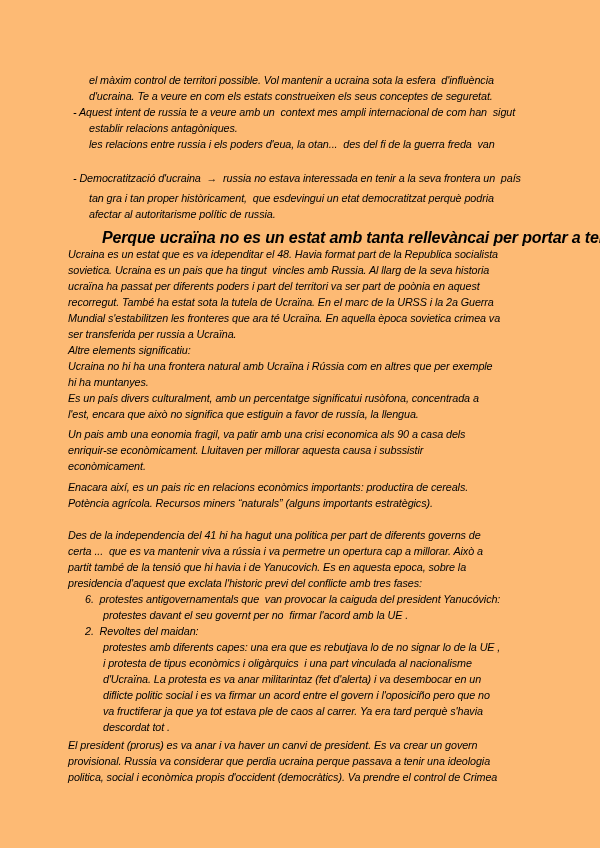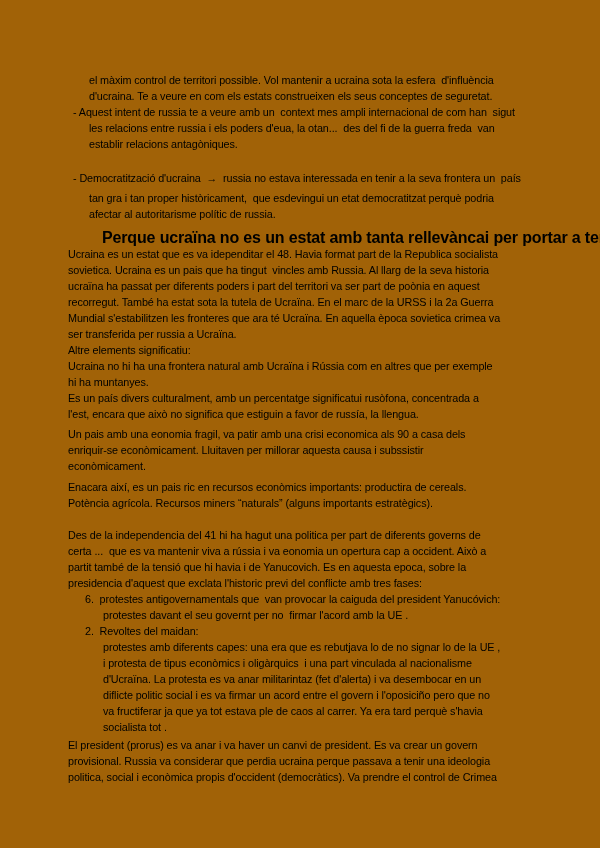--- a/index.html
+++ b/index.html
@@ -44,29 +44,29 @@
   [data-name="dash-item-democratitzacio-cont"] { margin-top: 4px; }
   [data-name="section-heading-invasio"]        { margin-top: 8px; }
   [data-name="spacer-1"] { height: 4px; }
   [data-name="spacer-2"] { height: 5px; }
   [data-name="spacer-3"] { height: 16px; }
   [data-name="spacer-4"] { height: 2px; }
 </style>
 </head>
 <body>
 
-<div class="page" data-name="document-page" style="background: #a16207; color: rgb(0, 0, 0);">
+<div class="page" data-name="document-page" style="background: #fdba74; color: rgb(0, 0, 0); font-style: italic;">
     <div data-name="bullet-continuation-esfera-influencia" class="block">
       <div class="line i-cont" data-name="text-line">el màxim control de territori possible. Vol mantenir a ucraina sota la esfera  d'influència</div>
       <div class="line i-cont" data-name="text-line">d'ucraina. Te a veure en com els estats construeixen els seus conceptes de seguretat.</div>
     </div>
     <div data-name="dash-item-context-internacional" class="block">
       <div class="line i-dash" data-name="text-line">- Aquest intent de russia te a veure amb un  context mes ampli internacional de com han  sigut</div>
+      <div class="line i-cont" data-name="text-line">establir relacions antagòniques.</div>
       <div class="line i-cont" data-name="text-line">les relacions entre russia i els poders d'eua, la otan...  des del fi de la guerra freda  van</div>
-      <div class="line i-cont" data-name="text-line">establir relacions antagòniques.</div>
     </div>
     <div data-name="dash-item-democratitzacio" class="block">
       <div class="line i-dash" data-name="text-line">- Democratització d'ucraina  →  russia no estava interessada en tenir a la seva frontera un  país</div>
     </div>
     <div data-name="dash-item-democratitzacio-cont" class="block">
       <div class="line i-cont" data-name="text-line">tan gra i tan proper històricament,  que esdevingui un etat democratitzat perquè podria</div>
       <div class="line i-cont" data-name="text-line">afectar al autoritarisme polític de russia.</div>
     </div>
     <div data-name="section-heading-invasio" class="block heading">
       <div class="line i-body" data-name="heading-line">Perque ucraïna no es un estat amb tanta rellevàncai per portar a terme una invasió ?</div>
@@ -85,42 +85,42 @@
       <div class="line i-body" data-name="text-line">l'est, encara que això no significa que estiguin a favor de russía, la llengua.</div>
     </div>
     <div data-name="spacer-1" class="spacer"></div>
     <div data-name="para-economia-fragil" class="block">
       <div class="line i-body" data-name="text-line">Un pais amb una eonomia fragil, va patir amb una crisi economica als 90 a casa dels</div>
       <div class="line i-body" data-name="text-line">enriquir-se econòmicament. Lluitaven per millorar aquesta causa i subssistir</div>
       <div class="line i-body" data-name="text-line">econòmicament.</div>
     </div>
     <div data-name="spacer-2" class="spacer"></div>
     <div data-name="para-recursos" class="block">
-      <div class="line i-body" data-name="text-line">Enacara així, es un pais ric en recursos econòmics importants: productira de cereals.</div>
+      <div class="line i-body" data-name="text-line">Enacara així, es un pais ric en relacions econòmics importants: productira de cereals.</div>
       <div class="line i-body" data-name="text-line">Potència agrícola. Recursos miners “naturals” (alguns importants estratègics).</div>
     </div>
     <div data-name="spacer-3" class="spacer"></div>
     <div data-name="para-independencia-politica" class="block">
       <div class="line i-body" data-name="text-line">Des de la independencia del 41 hi ha hagut una politica per part de diferents governs de</div>
-      <div class="line i-body" data-name="text-line">certa ...  que es va mantenir viva a rússia i va eonomia un opertura cap a occident. Això a</div>
+      <div class="line i-body" data-name="text-line">certa ...  que es va mantenir viva a rússia i va permetre un opertura cap a millorar. Això a</div>
       <div class="line i-body" data-name="text-line">partit també de la tensió que hi havia i de Yanucovich. Es en aquesta epoca, sobre la</div>
       <div class="line i-body" data-name="text-line">presidencia d'aquest que exclata l'historic previ del conflicte amb tres fases:</div>
     </div>
     <div data-name="numbered-item-1-protestes" class="block">
       <div class="line i-num" data-name="text-line">6.  protestes antigovernamentals que  van provocar la caiguda del president Yanucóvich:</div>
       <div class="line i-numcont" data-name="text-line">protestes davant el seu governt per no  firmar l'acord amb la UE .</div>
     </div>
     <div data-name="numbered-item-2-revoltes-maidan" class="block">
       <div class="line i-num" data-name="text-line">2.  Revoltes del maidan:</div>
       <div class="line i-numcont" data-name="text-line">protestes amb diferents capes: una era que es rebutjava lo de no signar lo de la UE ,</div>
       <div class="line i-numcont" data-name="text-line">i protesta de tipus econòmics i oligàrquics  i una part vinculada al nacionalisme</div>
       <div class="line i-numcont" data-name="text-line">d'Ucraïna. La protesta es va anar militarintaz (fet d'alerta) i va desembocar en un</div>
       <div class="line i-numcont" data-name="text-line">diflicte politic social i es va firmar un acord entre el govern i l'oposiciño pero que no</div>
       <div class="line i-numcont" data-name="text-line">va fructiferar ja que ya tot estava ple de caos al carrer. Ya era tard perquè s'havia</div>
-      <div class="line i-numcont" data-name="text-line">socialista tot .</div>
+      <div class="line i-numcont" data-name="text-line">descordat tot .</div>
     </div>
     <div data-name="spacer-4" class="spacer"></div>
     <div data-name="para-canvi-president" class="block">
       <div class="line i-body" data-name="text-line">El president (prorus) es va anar i va haver un canvi de president. Es va crear un govern</div>
       <div class="line i-body" data-name="text-line">provisional. Russia va considerar que perdia ucraina perque passava a tenir una ideologia</div>
       <div class="line i-body" data-name="text-line">politica, social i econòmica propis d'occident (democràtics). Va prendre el control de Crimea</div>
     </div>
   </div>
 
 </body></html>

